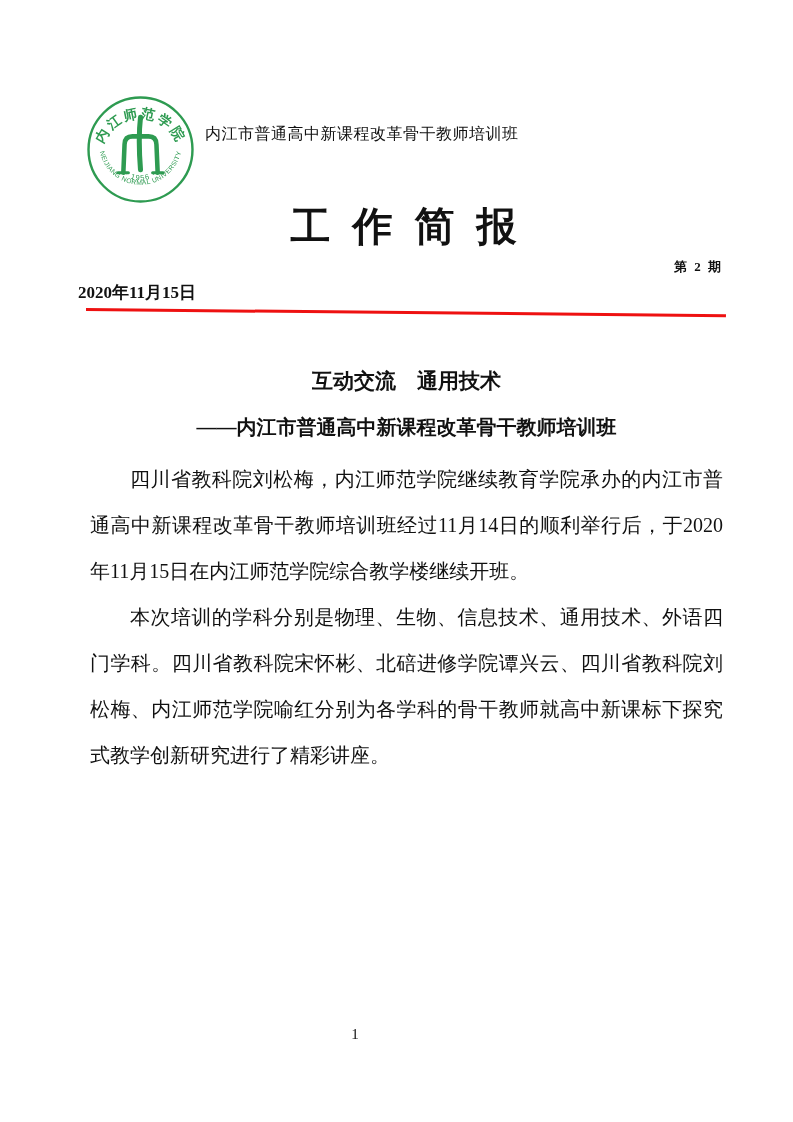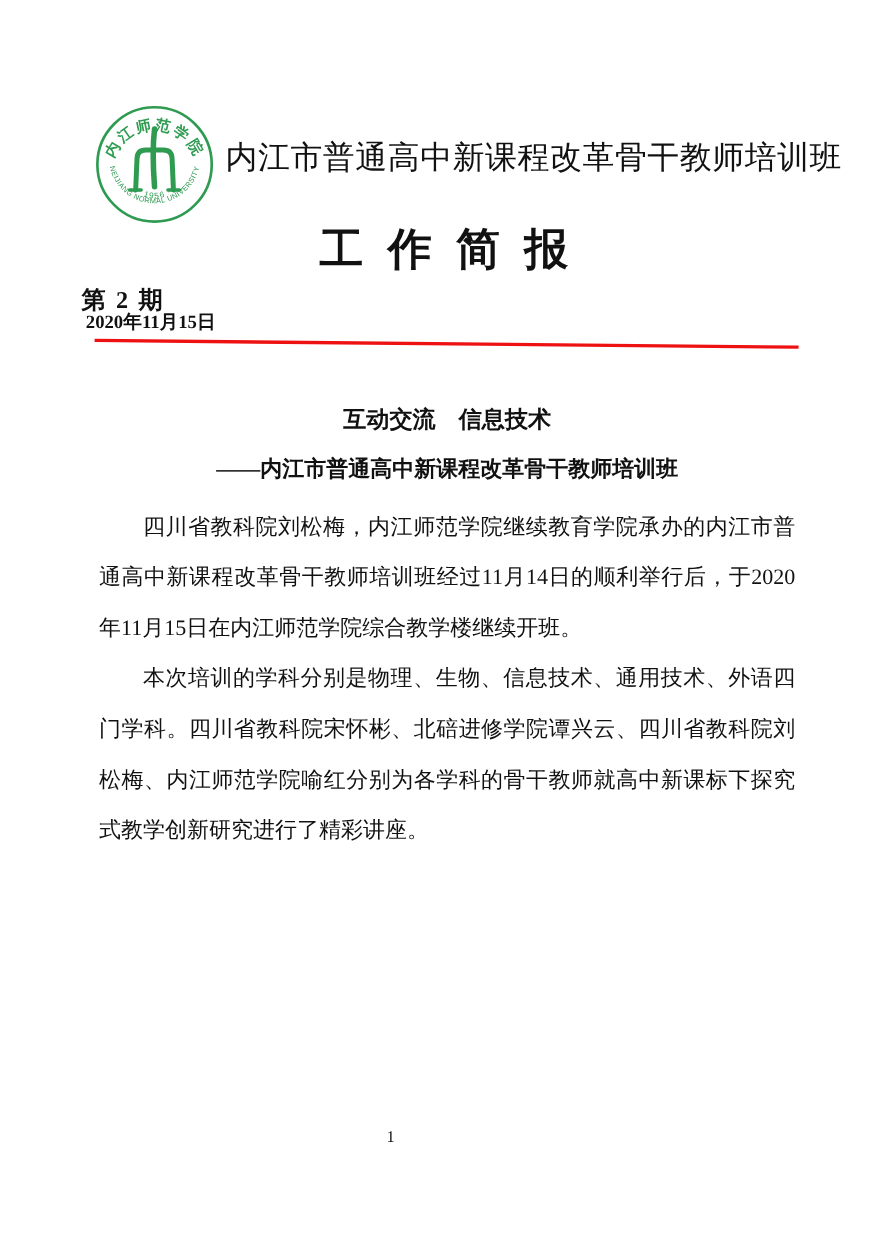--- a/index.html
+++ b/index.html
@@ -16,42 +16,42 @@
     position: absolute;
     left: 87px;
     top: 96px;
     width: 107px;
     height: 107px;
   }
   .org-line {
     position: absolute;
     left: 205px;
     top: 124px;
-    font-size: 29px;
+    font-size: 16px;
     letter-spacing: 0.5px;
     white-space: nowrap;
   }
   .doc-title {
     position: absolute;
     left: 90px;
     top: 199px;
     width: 633px;
     text-align: center;
     font-size: 40px;
     font-weight: bold;
     letter-spacing: 6px;
     white-space: nowrap;
   }
   .issue-line {
     position: absolute;
-    left: 74px;
+    left: 90px;
     top: 258px;
     width: 633px;
-    text-align: left;
-    font-size: 22px;
+    text-align: right;
+    font-size: 13px;
     font-weight: bold;
     letter-spacing: 2px;
   }
   .date-line {
     position: absolute;
     left: 78px;
     top: 281px;
     font-size: 17px;
     font-weight: bold;
   }
@@ -144,21 +144,21 @@
   <div class="org-line">内江市普通高中新课程改革骨干教师培训班</div>
 
   <div class="doc-title">工 作 简 报</div>
 
   <div class="issue-line">第 2 期</div>
 
   <div class="date-line">2020年11月15日</div>
 
   <div class="red-divider" style="background:#ee1111;"></div>
 
-  <div class="headline">互动交流　信息技术</div>
+  <div class="headline">互动交流　通用技术</div>
 
   <div class="subheadline">——内江市普通高中新课程改革骨干教师培训班</div>
 
   <div class="body-text">
     <p>四川省教科院刘松梅，内江师范学院继续教育学院承办的内江市普通高中新课程改革骨干教师培训班经过11月14日的顺利举行后，于2020年11月15日在内江师范学院综合教学楼继续开班。</p>
     <p>本次培训的学科分别是物理、生物、信息技术、通用技术、外语四门学科。四川省教科院宋怀彬、北碚进修学院谭兴云、四川省教科院刘松梅、内江师范学院喻红分别为各学科的骨干教师就高中新课标下探究式教学创新研究进行了精彩讲座。</p>
   </div>
 
   <div class="page-number">1</div>
 

